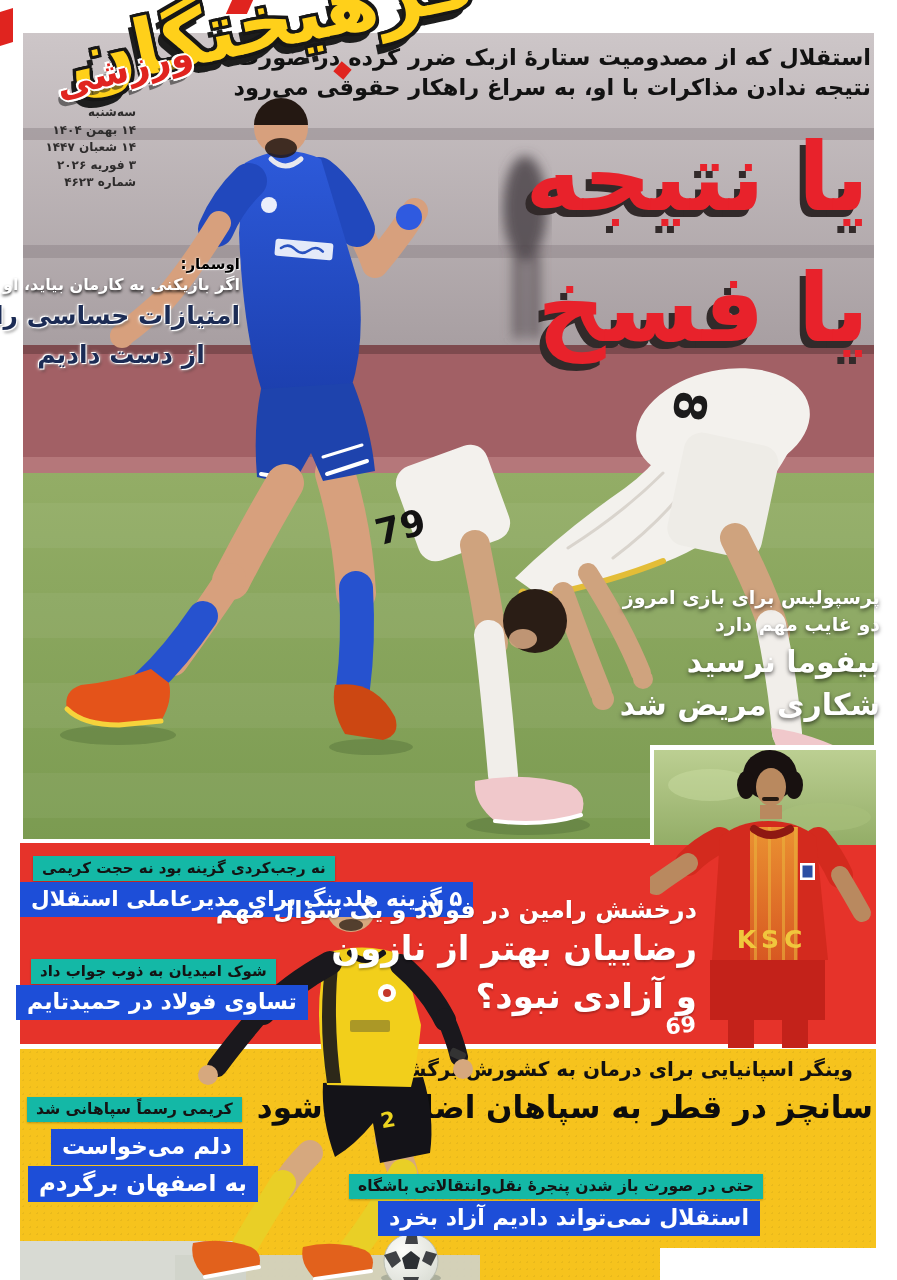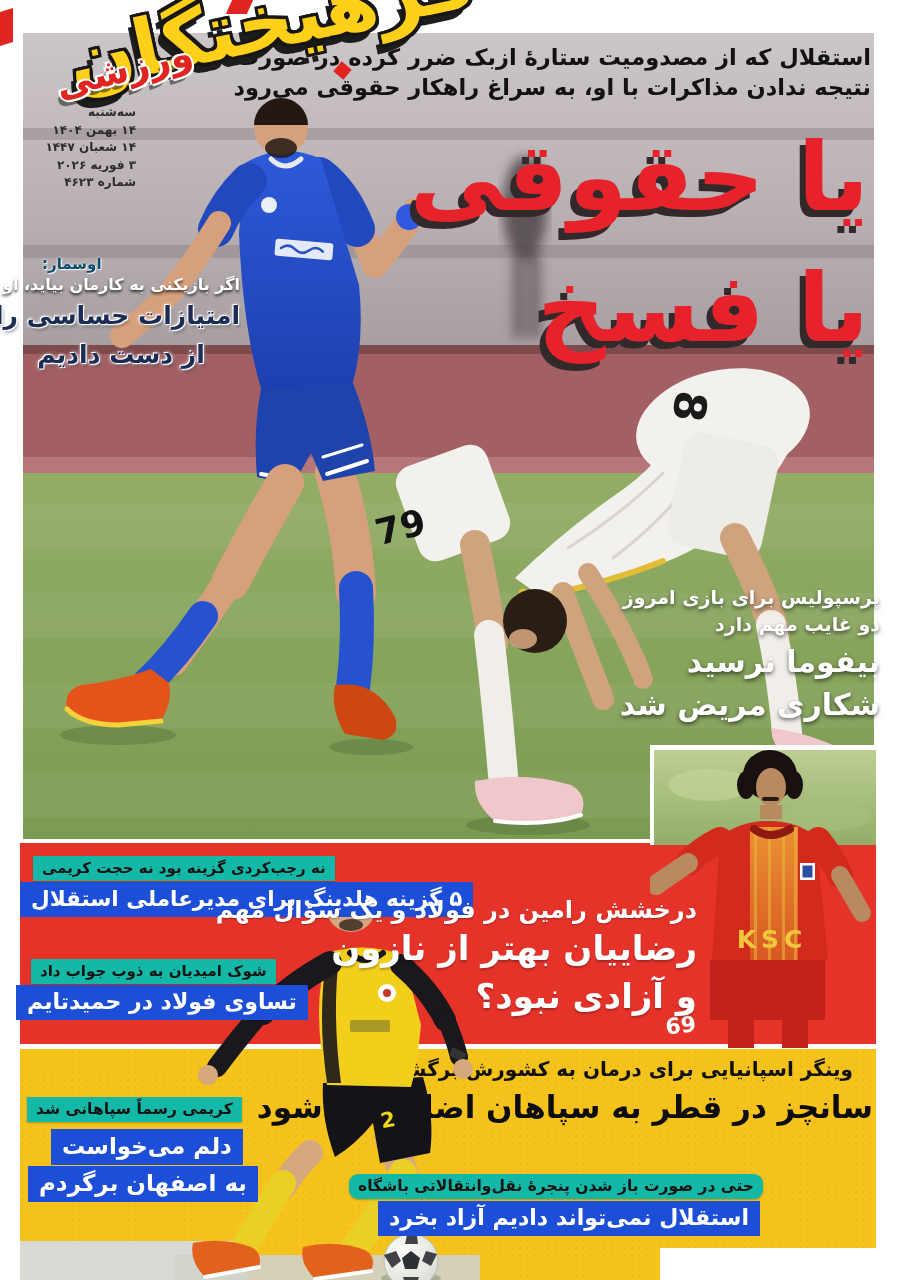--- a/index.html
+++ b/index.html
@@ -39,21 +39,21 @@
 
   
   .lead-kicker{right:26px;top:42px;z-index:4;text-align:right;font-weight:bold;
     font-size:22.5px;line-height:30px;color:#121212;}
   .lead-headline{right:28px;top:112px;z-index:4;text-align:right;font-weight:bold;
     color:#e8222b;font-size:95px;line-height:1.38;
     text-shadow:-6px 7px 0 #322a2a;}
 
   
   .osmar{left:2px;top:255px;width:238px;z-index:4;text-align:center;font-weight:bold;}
-  .osmar .k{font-size:15px;color:#0c4a6e;text-align:left;padding-left:40px;
+  .osmar .k{font-size:15px;color:#000000;text-align:right;padding-left:40px;
     text-shadow:0 0 3px #fff,1px 1px 0 rgba(255,255,255,.8);}
   .osmar .s{font-size:16px;color:#fff;margin-top:2px;text-shadow:0 2px 3px rgba(10,10,10,.8);}
   .osmar .t{font-size:25px;line-height:35px;color:#1c2c55;margin-top:4px;
     text-shadow:0 0 3px #fff,0 0 4px #fff,1px 1px 0 #fff,-1px -1px 0 #fff,2px 3px 3px rgba(0,0,0,.35);}
 
   
   .perspolis{right:17px;top:584px;z-index:4;text-align:right;font-weight:bold;color:#fff;
     text-shadow:0 2px 4px rgba(0,0,0,.6);}
   .perspolis .s{font-size:19px;line-height:27px;}
   .perspolis .t{font-size:30px;line-height:38px;margin-top:5px;}
@@ -64,21 +64,21 @@
   .blackbox{background:#1d4ed8;color:#fff;font-weight:bold;font-size:21.5px;
     padding:4px 11px 6px;z-index:4;}
 
   .p1-w{left:33px;top:856px;}
   .p1-b{left:20px;top:882px;}
   .p2-w{left:31px;top:959px;}
   .p2-b{left:16px;top:985px;font-size:22px;}
   .karimi-w{left:27px;top:1097px;font-size:15.5px;}
   .karimi-b1{left:51px;top:1129px;font-size:23px;}
   .karimi-b2{left:28px;top:1166px;font-size:23px;}
-  .ban-w{right:134px;top:1174px;font-size:15.5px;border-radius:9px;}
+  .ban-w{right:134px;top:1174px;font-size:15.5px;}
   .ban-b{right:137px;top:1201px;font-size:22px;}
 
   
   .rezaeian{right:200px;top:897px;z-index:4;text-align:right;color:#fff;font-weight:bold;}
   .rezaeian .k{font-size:24px;line-height:27px;text-shadow:0 1px 2px rgba(0,0,0,.3);margin-left:36px;}
   .rezaeian .t{font-size:34px;line-height:48px;text-shadow:0 2px 2px rgba(0,0,0,.25);}
 
   
   .sanchez-k{right:44px;top:1057px;z-index:2;font-size:20px;font-weight:bold;color:#111;}
   .sanchez-t{right:24px;top:1089px;z-index:2;font-size:31px;font-weight:bold;color:#0d0d0d;}
@@ -306,21 +306,21 @@
       <div>۳ فوریه ۲۰۲۶</div>
       <div>شماره ۴۶۲۳</div>
     </div>
   </div>
 
   <div class="abs lead-kicker">
     <div class="nowrap">استقلال که از مصدومیت ستارهٔ ازبک ضرر کرده در صورت</div>
     <div class="nowrap">نتیجه ندادن مذاکرات با او، به سراغ راهکار حقوقی می‌رود</div>
   </div>
   <div class="abs lead-headline">
-    <div class="nowrap">یا حقوقی</div>
+    <div class="nowrap">یا نتیجه</div>
     <div class="nowrap">یا فسخ</div>
   </div>
 
   <div class="abs osmar">
     <div class="k nowrap">اوسمار:</div>
     <div class="s nowrap">اگر بازیکنی به کارمان بیاید، او را می‌خریم</div>
     <div class="t nowrap">امتیازات حساسی را</div>
     <div class="t nowrap">از دست دادیم</div>
   </div>
 

